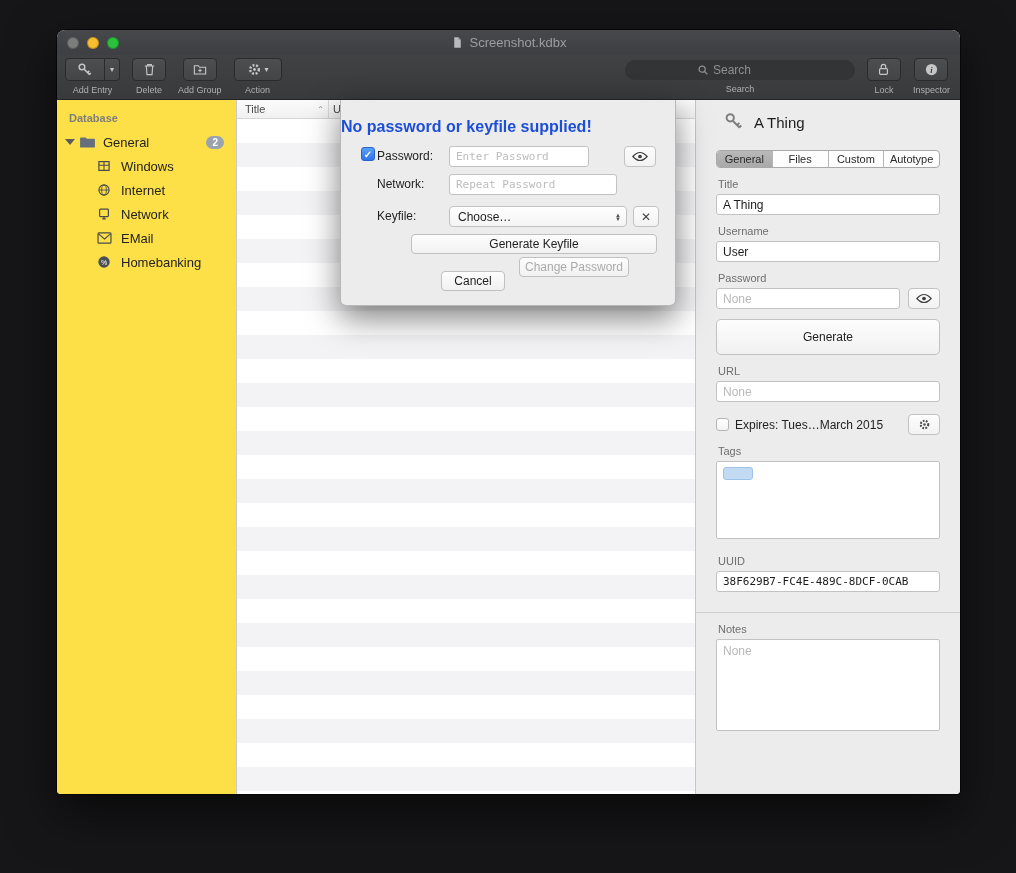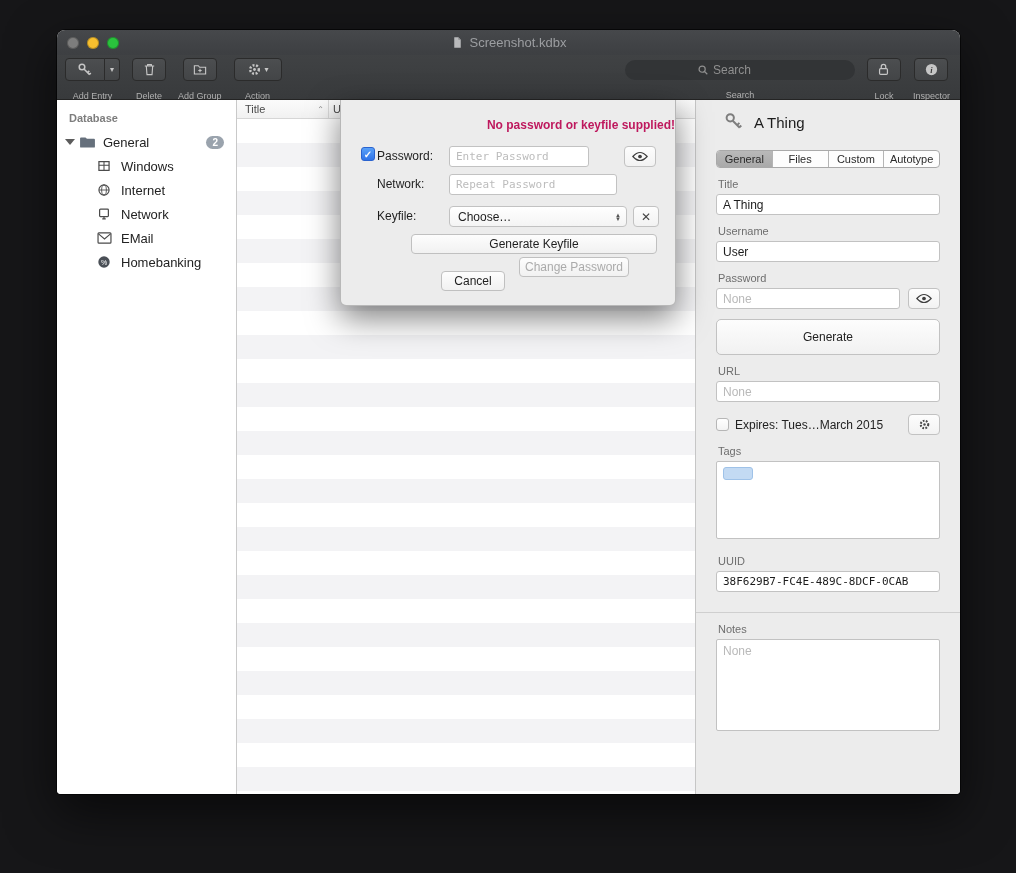--- a/index.html
+++ b/index.html
@@ -17,38 +17,38 @@
   .tl.close { background:#7d7d7d; }
   .tl.min { background:#f7bf2f; }
   .tl.zoom { background:#2ac23d; }
   .title-wrap { position:absolute; left:0; right:0; display:flex; justify-content:center; align-items:center; gap:6px; pointer-events:none; }
   .title-wrap span { font-size:13px; color:#9c9ea1; }
 
   
   .toolbar { height:45px; background:linear-gradient(#404244,#383a3c); border-bottom:1px solid #242424;
     display:flex; align-items:flex-start; padding:3px 10px 0 8px; gap:12px; }
   .tb-item { display:flex; flex-direction:column; align-items:center; }
-  .tb-label { font-size:9px; color:#b0b0b0; margin-top:10px; }
+  .tb-label { font-size:9px; color:#b0b0b0; margin-top:4px; }
   .tb-btn { height:23px; min-width:34px; display:flex; align-items:center; justify-content:center;
     background:linear-gradient(#4c4e50,#434547); border:1px solid #2b2b2b; border-radius:4px; }
   .split { display:flex; }
   .split .tb-btn.main { border-radius:4px 0 0 4px; min-width:40px; }
   .split .tb-btn.arrow { border-radius:0 4px 4px 0; min-width:15px; border-left:none; color:#c6c6c6; font-size:8px; }
   .chev { color:#c6c6c6; font-size:8px; margin-left:3px; }
   .tb-spacer { flex:1; }
   .searchbox { width:230px; height:20px; margin-top:2px; background:#323436; border:1px solid #26262
 8; border-radius:10px; display:flex; align-items:center; justify-content:center; gap:4px; padding:0 8px; }
   .searchbox input { background:transparent; border:none; outline:none; color:#b8b8b8; font-size:12px; width:70px; text-align:left; }
   .searchbox input::placeholder { color:#8f8f8f; }
 
   
   .content { display:flex; height:694px; }
 
   
-  .sidebar { width:180px; background:#ffffff; border-right:1px solid #c9c9c9; padding-top:8px; }
+  .sidebar { width:180px; background:#fde047; border-right:1px solid #c9c9c9; padding-top:8px; }
   .sb-header { font-size:11px; font-weight:bold; color:#7d7d7d; padding:4px 0 6px 12px; }
   .sb-row { display:flex; align-items:center; height:24px; padding-left:6px; font-size:13px; color:#232323; position:relative; }
   .sb-row .disc { width:0; height:0; border-left:5px solid transparent; border-right:5px solid transparent; border-top:6px solid #5c5c5c; margin:0 4px 0 2px; }
   .sb-row .ic { width:17px; height:15px; margin-right:7px; display:flex; align-items:center; }
   .sb-root { font-weight:500; }
   .sb-badge { position:absolute; right:12px; background:#9aa3ad; color:#fff; font-size:10px; font-weight:bold;
     border-radius:8px; padding:1px 6px; }
   .sb-child { padding-left:40px; }
 
   
@@ -85,21 +85,21 @@
   .uuid { font-family:"DejaVu Sans Mono", monospace; font-size:11px; white-space:nowrap; overflow:hidden; }
   .divider { height:1px; background:#cfcfcf; margin:20px -20px 0 -20px; }
   .notes { width:100%; height:92px; background:#fff; border:1px solid #c2c2c2; border-radius:2px; resize:none;
     font-size:12px; padding:4px 6px; outline:none; font-family:"Liberation Sans",sans-serif; }
   .notes::placeholder { color:#b9b9b9; }
 
   
   .sheet { position:absolute; left:283px; top:70px; width:336px; height:206px; background:#ececec;
     border:1px solid rgba(0,0,0,.22); border-top:none; border-radius:0 0 6px 6px;
     box-shadow:0 12px 32px rgba(0,0,0,.5); z-index:5; }
-  .sheet-msg { text-align:right; font-size:12px; font-weight:bold; color:#be185d; padding-top:18px; }
+  .sheet-msg { text-align:left; font-size:16px; font-weight:bold; color:#1d4ed8; padding-top:18px; }
   .s-abs { position:absolute; }
   .s-label { font-size:12px; color:#1e1e1e; text-align:left; }
   .s-input { height:21px; border:1px solid #c2c2c2; border-radius:3px; background:#fff; padding:0 6px;
     font-family:"DejaVu Sans Mono", monospace; font-size:11px; color:#222; outline:none; width:100%; }
   .s-input::placeholder { color:#bcbcbc; }
   .bluecb { width:14px; height:14px; border-radius:3px; background:linear-gradient(#59a1f8,#2f73e8);
     border:1px solid #2a63cf; display:flex; align-items:center; justify-content:center; color:#fff; font-size:10px; font-weight:bold; }
   .popup { height:21px; background:linear-gradient(#fff,#f4f4f4); border:1px solid #c2c2c2; border-radius:4px;
     display:flex; align-items:center; justify-content:space-between; padding:0 5px 0 8px; font-size:12px; color:#1e1e1e; }
   .pp-arrows { display:flex; flex-direction:column; line-height:4px; font-size:6px; color:#555; }

